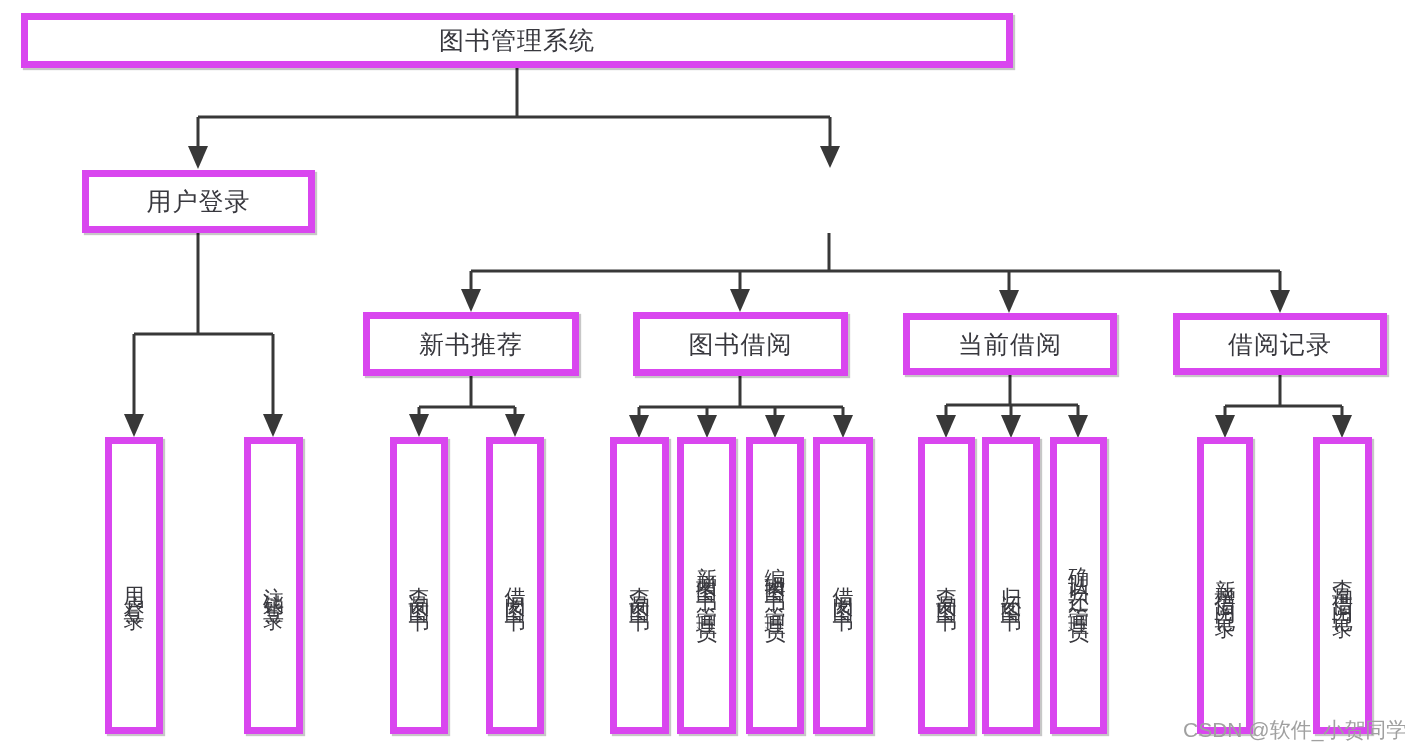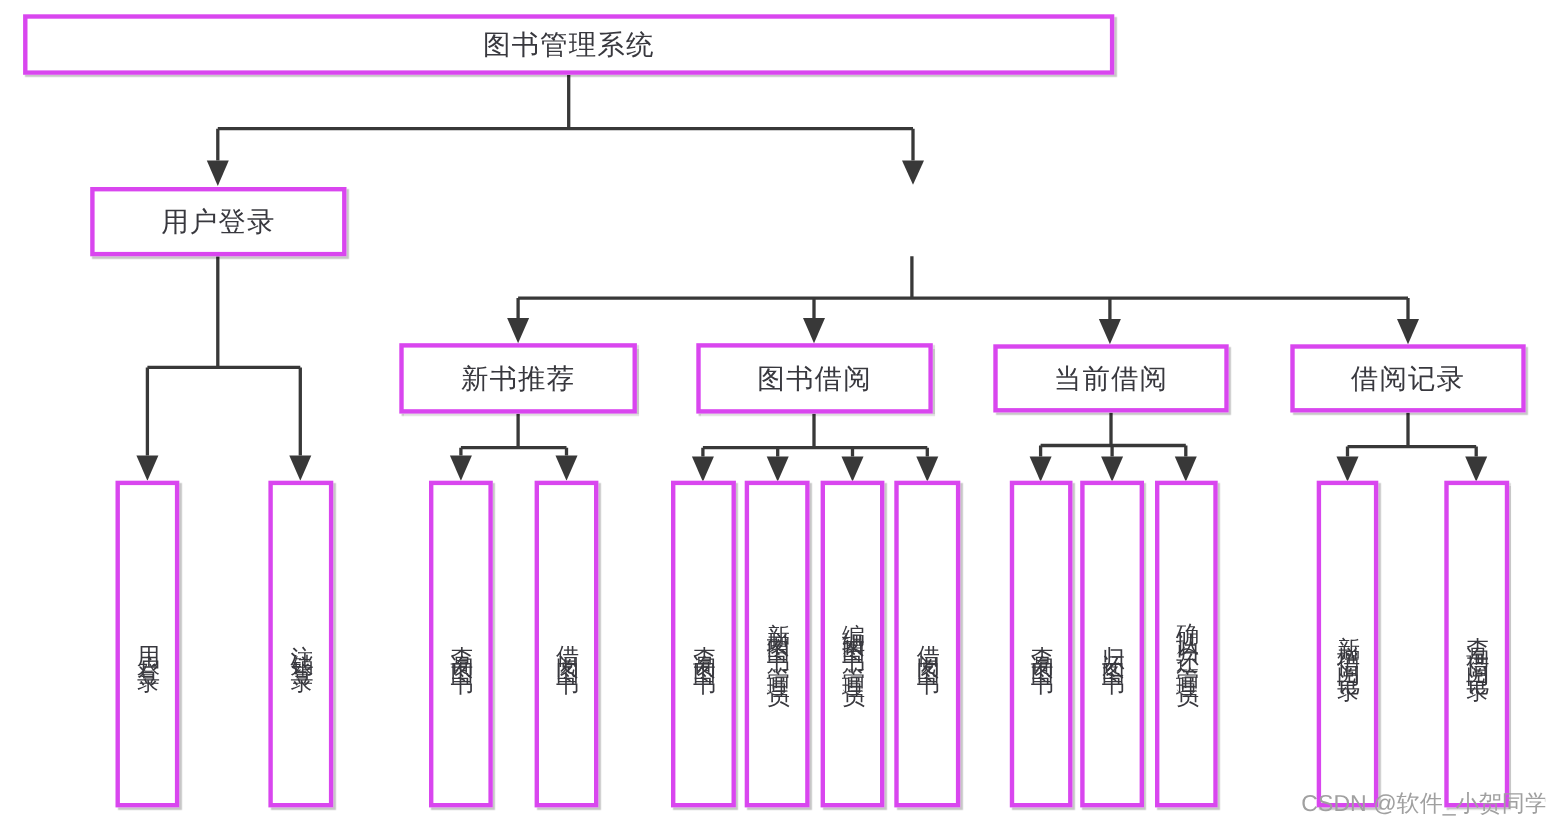--- a/index.html
+++ b/index.html
@@ -24,21 +24,21 @@
     fill: none;
   }
   .wires polygon {
     fill: #383838;
     stroke: none;
   }
   .box {
     position: absolute;
     box-sizing: border-box;
     background: #ffffff;
-    border: 4px solid #d946ef;
+    border: 7px solid #d946ef;
     box-shadow: 2px 2px 1px rgba(0,0,0,0.22);
     display: flex;
     align-items: center;
     justify-content: center;
     color: #38383e;
     z-index: 2;
   }
   .h-label {
     font-size: 25px;
     letter-spacing: 1px;

